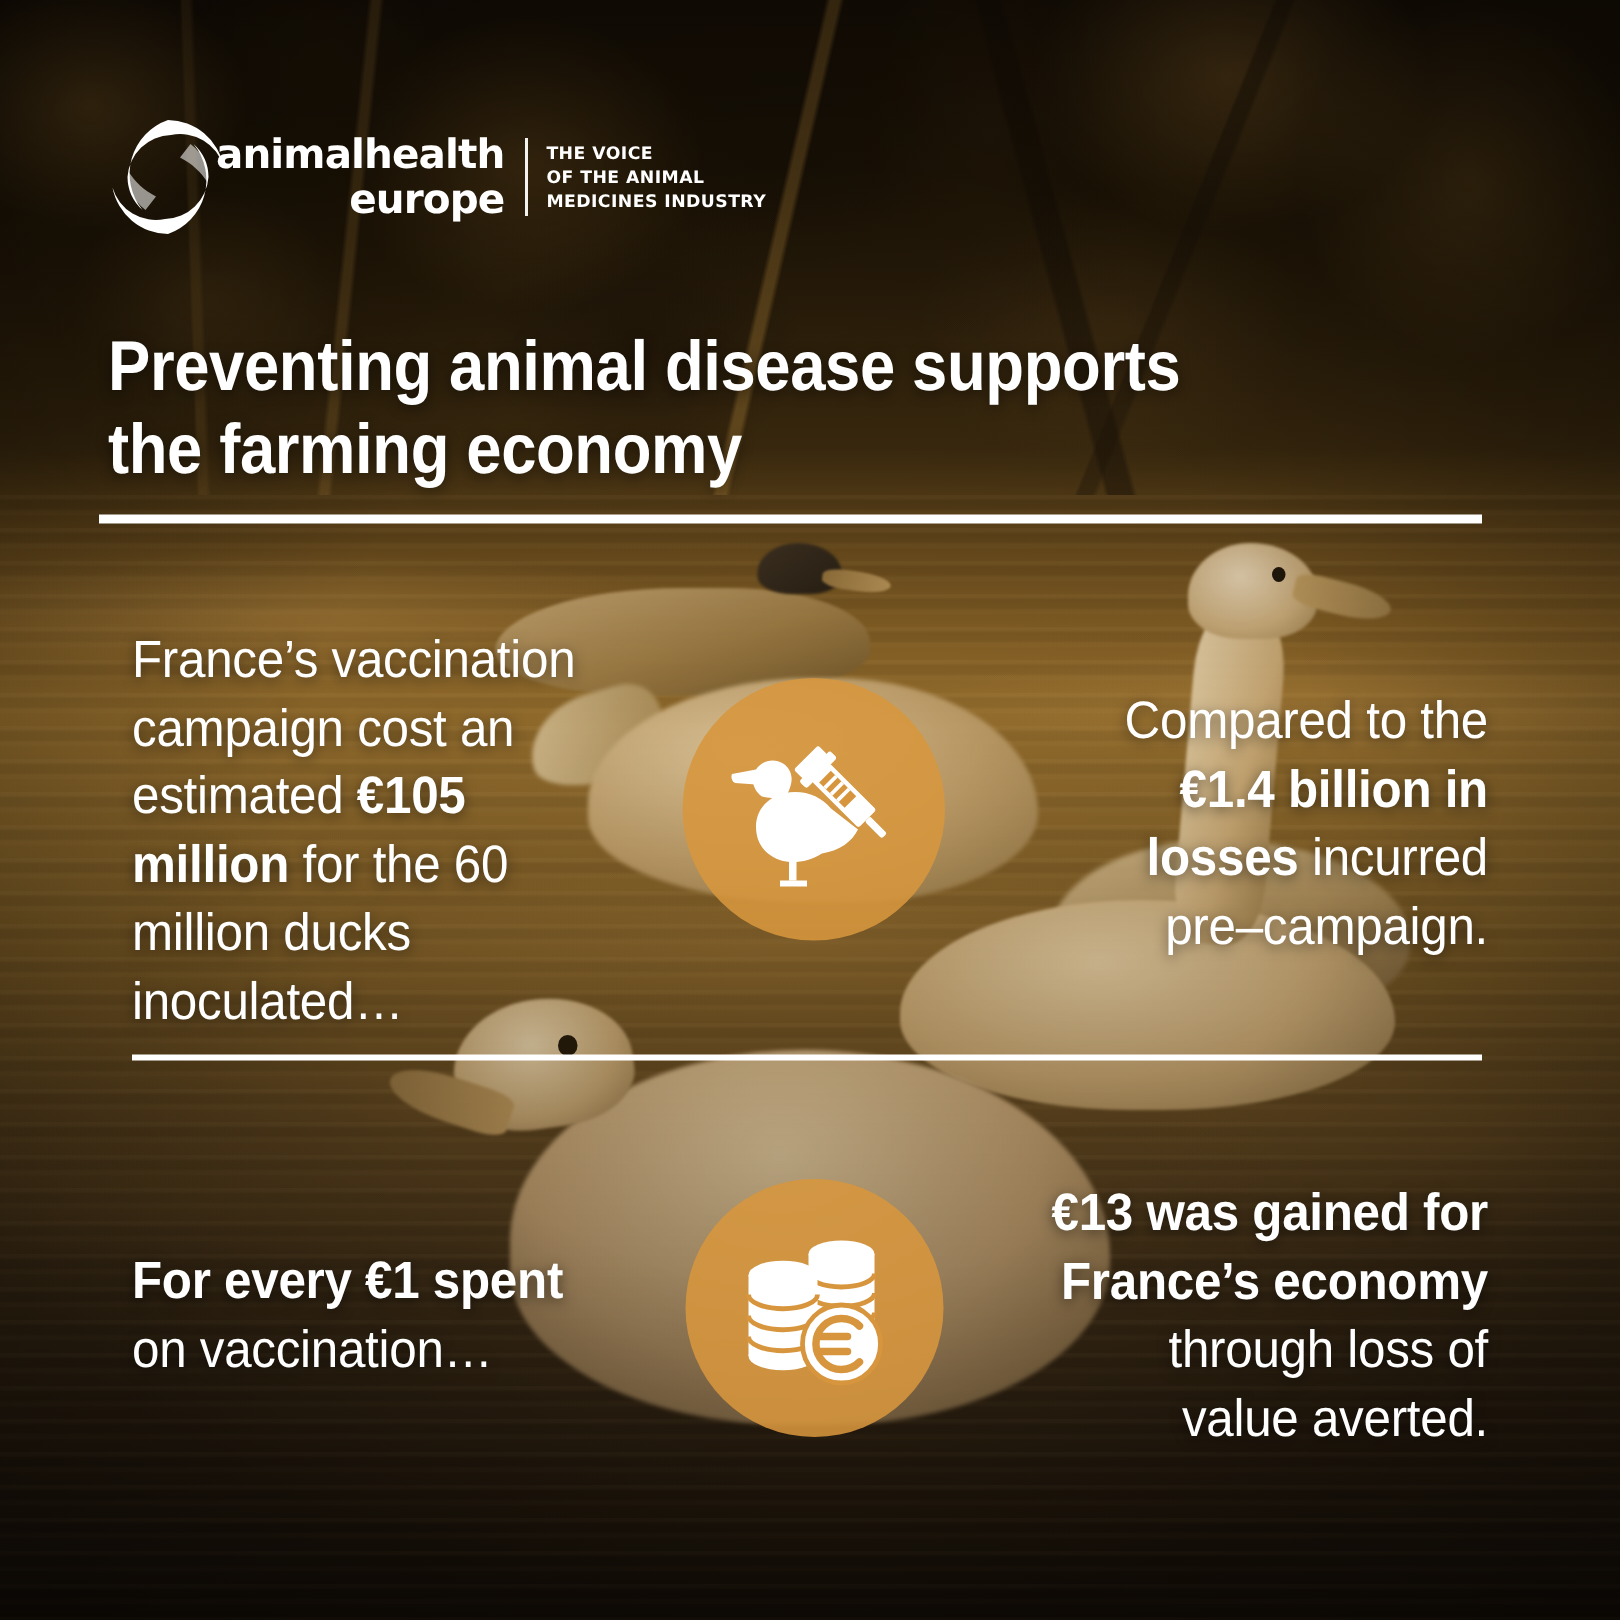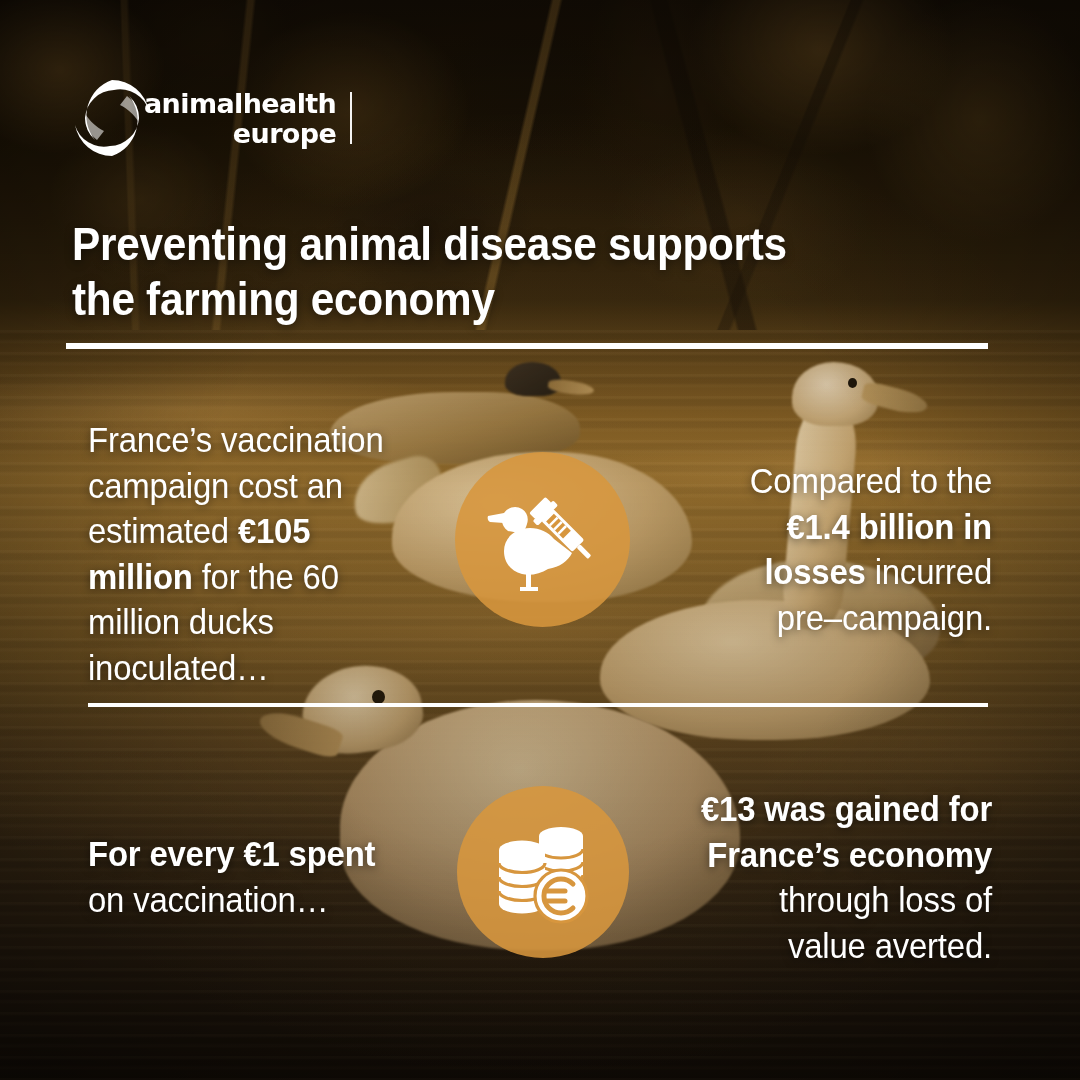--- a/index.html
+++ b/index.html
@@ -288,20 +288,25 @@
           <path d="M42 80 A38 38 0 0 1 5 49 A30 30 0 0 0 40 70 A30 30 0 0 0 69 42 A30 30 0 0 0 59 20 A38 38 0 0 1 42 80 Z" fill="#ffffff"></path>
           <path d="M57 20 C66 27 70 36 68 45 C64 39 58 33 50 29 Z" fill="#ffffff" opacity="0.55"></path>
           <path d="M27 64 C18 57 14 48 16 39 C20 45 26 51 34 55 Z" fill="#ffffff" opacity="0.55"></path>
         </svg>
       </div>
       <div class="logo-words">
         <span class="logo-l1">animalhealth</span>
         <span class="logo-l2">europe</span>
       </div>
       <div class="logo-divider"></div>
+      <div class="logo-tag">
+        <span>THE VOICE</span>
+        <span>OF THE ANIMAL</span>
+        <span>MEDICINES INDUSTRY</span>
+      </div>
     </div>
 
     <div class="headline">
       <div>Preventing animal disease supports</div>
       <div>the farming economy</div>
     </div>
 
     <div class="rule rule-1"></div>
     <div class="rule rule-2"></div>
 

